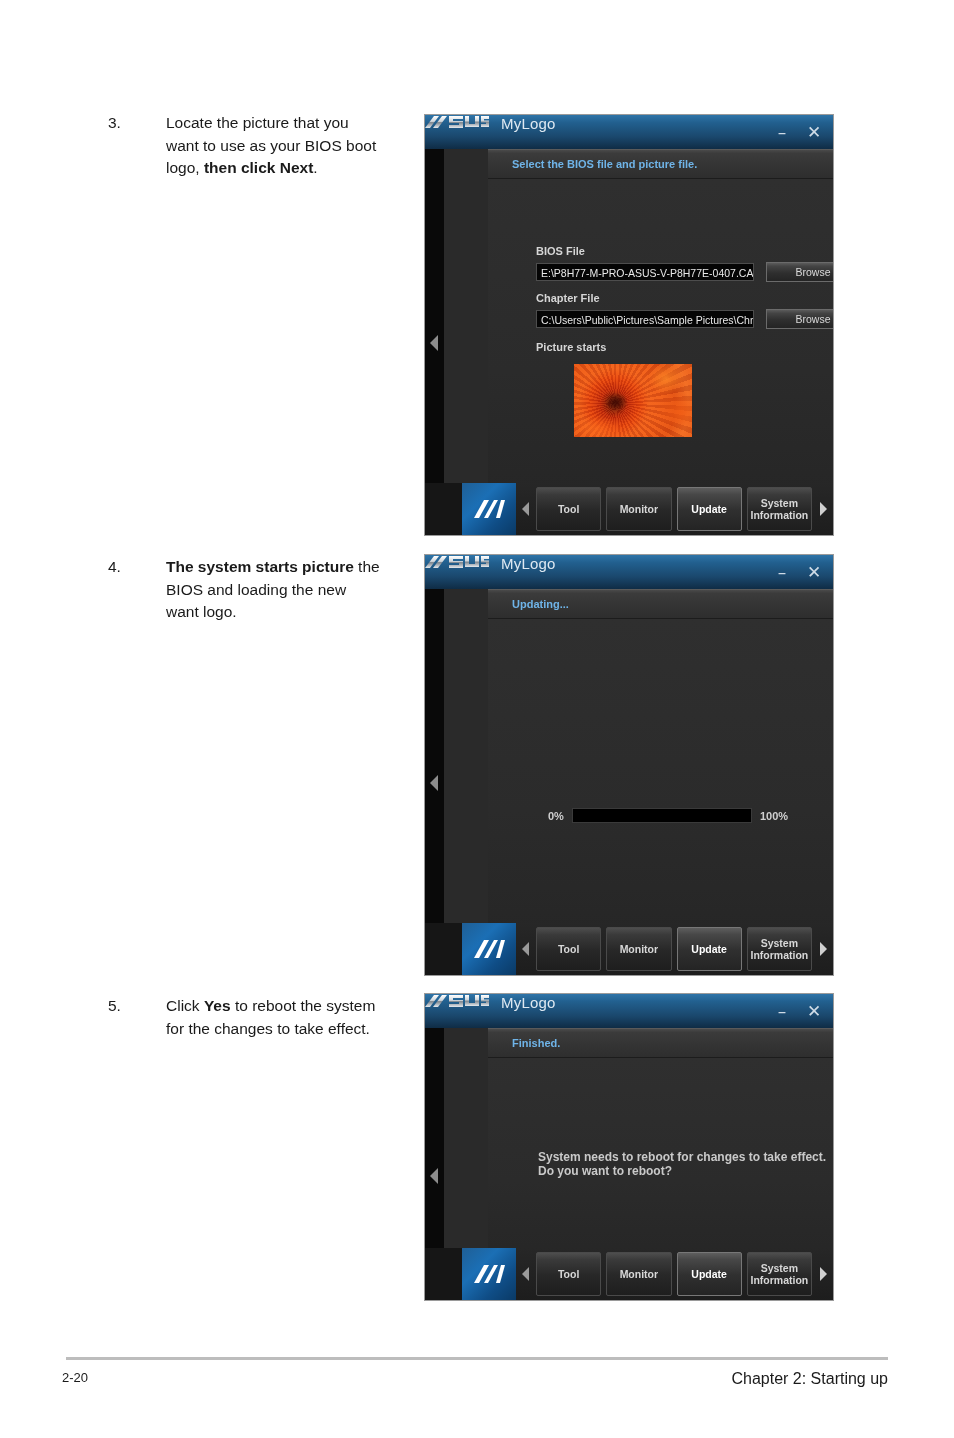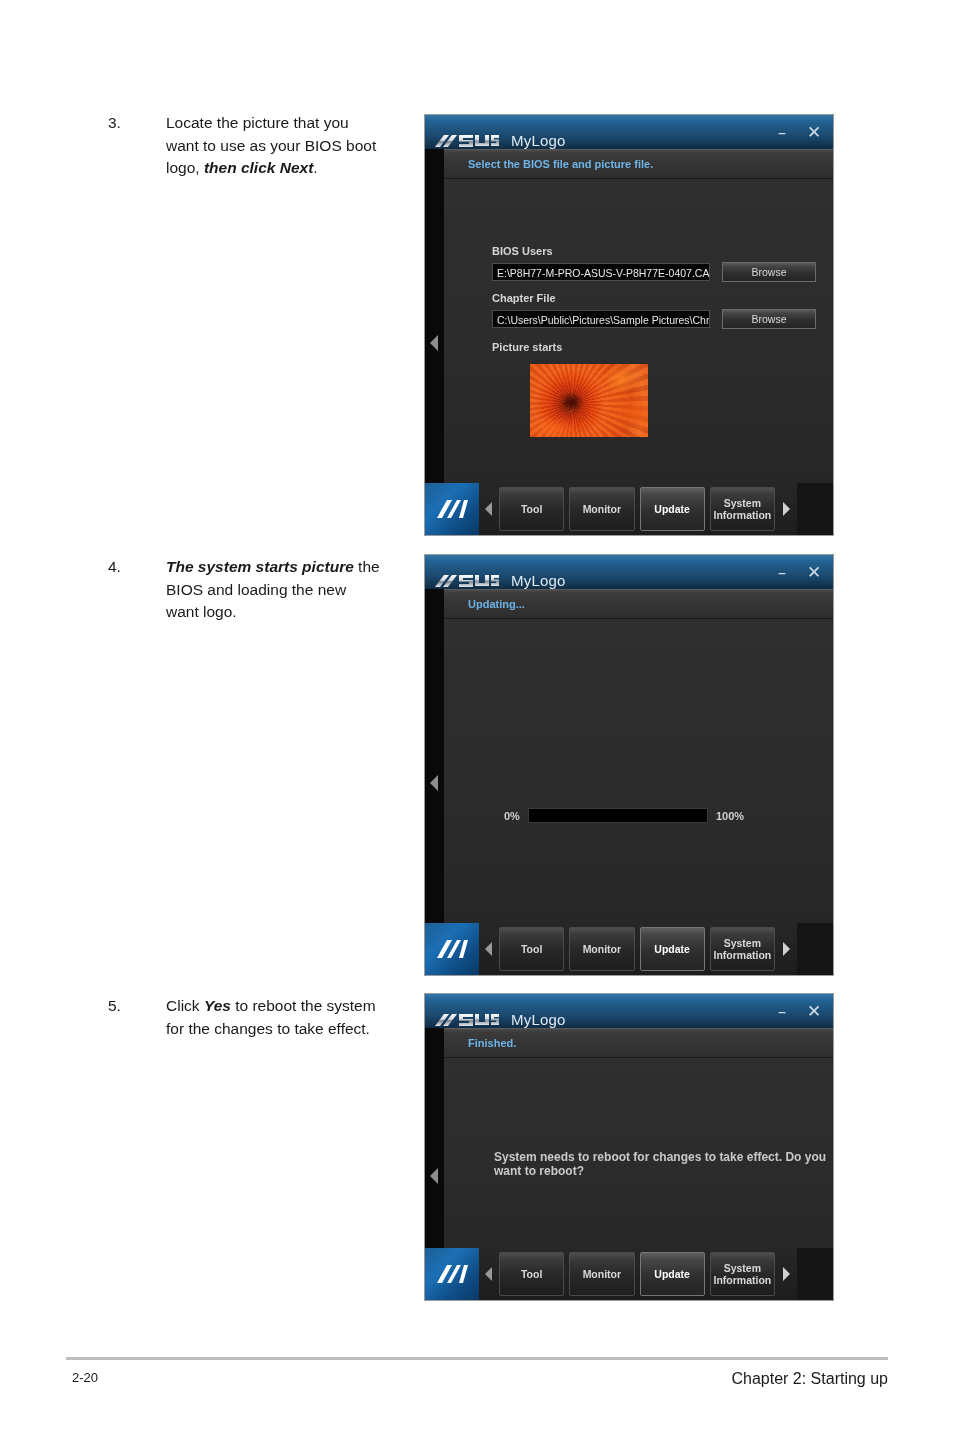--- a/index.html
+++ b/index.html
@@ -25,39 +25,38 @@
     line-height: 22.5px;
     color: #1a1a1a;
   }
   .step-num {
     width: 58px;
     flex: none;
   }
   .step-body {
     width: 215px;
   }
-  .b { font-weight: bold; font-style: italic; }
+  .b { font-weight: bold; }
 
   
   .win {
     position: absolute;
     background: #2a2a2a;
     box-sizing: border-box;
     border: 1px solid #9a9a9a;
     overflow: hidden;
   }
   .titlebar {
     height: 34px;
     background: linear-gradient(180deg, #1d4f7c 0%, #236architecture 0%, #21557f 18%, #1a4168 55%, #14304d 100%);
     background: linear-gradient(180deg, #2a6ca0 0%, #23608f 20%, #1b4a70 60%, #123css 100%);
     background: linear-gradient(180deg, #2f74a8 0%, #22608f 22%, #1a476c 65%, #0f2c45 100%);
     display: flex;
-    align-items: flex-end;
+    align-items: flex-start;
     position: relative;
-    padding-left: 10px;
   }
   .asus-logo {
     width: 64px;
     height: 15px;
     position: relative;
     margin-right: 12px;
     flex: none;
   }
   .asus-logo svg { display: block; }
   .win-title {
@@ -103,20 +102,21 @@
     border-bottom: 8px solid transparent;
     border-right: 8px solid #8d8d8d;
     cursor: pointer;
   }
   .win-main {
     flex: 1;
     display: flex;
     flex-direction: column;
     background: #14532d;
     min-width: 0;
+    margin-left: 44px;
   }
 
   
   .status-strip {
     height: 30px;
     background: linear-gradient(180deg, #4a4a4a 0%, #3b3b3b 12%, #343434 55%, #2e2e2e 100%);
     border-top: 1px solid #5a5a5a;
     border-bottom: 1px solid #1c1c1c;
     display: flex;
     align-items: center;
@@ -246,20 +246,21 @@
     color: #e8e8e8;
   }
 
   
   .ai-nav {
     height: 52px;
     display: flex;
     align-items: stretch;
     background: #161616;
     flex: none;
+    padding-left: 37px;
   }
   .ai-logo {
     width: 54px;
     flex: none;
     background: linear-gradient(135deg, #1f5f96 0%, #1b6fb5 35%, #0f4d86 70%, #0a3a66 100%);
     display: flex;
     align-items: center;
     justify-content: center;
   }
   .ai-logo svg { display: block; }
@@ -321,21 +322,21 @@
   .footer-rule {
     position: absolute;
     left: 66px;
     right: 66px;
     top: 1357px;
     height: 3px;
     background: #bdbdbd;
   }
   .footer-left {
     position: absolute;
-    left: 72px;
+    left: 62px;
     top: 1370px;
     font-size: 13px;
     color: #1a1a1a;
   }
   .footer-right {
     position: absolute;
     right: 66px;
     top: 1370px;
     font-size: 16px;
     color: #1a1a1a;
@@ -379,21 +380,21 @@
 
   <div class="win-inner">
     <div class="left-rail">
       <div class="rail-arrow" style="top:186px;"></div>
     </div>
     <div class="win-main">
       <div class="status-strip">
         <span class="status-text">Select the BIOS file and picture file.</span>
       </div>
       <div class="content-area">
-        <div class="field-label" style="left:48px; top:66px;">BIOS Users</div>
+        <div class="field-label" style="left:48px; top:66px;">BIOS File</div>
         <div class="text-input" style="left:48px; top:84px; width:218px;">E:\P8H77-M-PRO-ASUS-V-P8H77E-0407.CAP</div>
         <div class="btn browse" style="left:278px; top:83px;">Browse</div>
 
         <div class="field-label" style="left:48px; top:113px;">Chapter File</div>
         <div class="text-input" style="left:48px; top:131px; width:218px;">C:\Users\Public\Pictures\Sample Pictures\Chrysanthen</div>
         <div class="btn browse" style="left:278px; top:130px;">Browse</div>
 
         <div class="field-label" style="left:48px; top:162px;">Picture starts</div>
         <div class="preview-img" style="left:86px; top:185px; width:118px; height:73px;"></div>
       </div>

